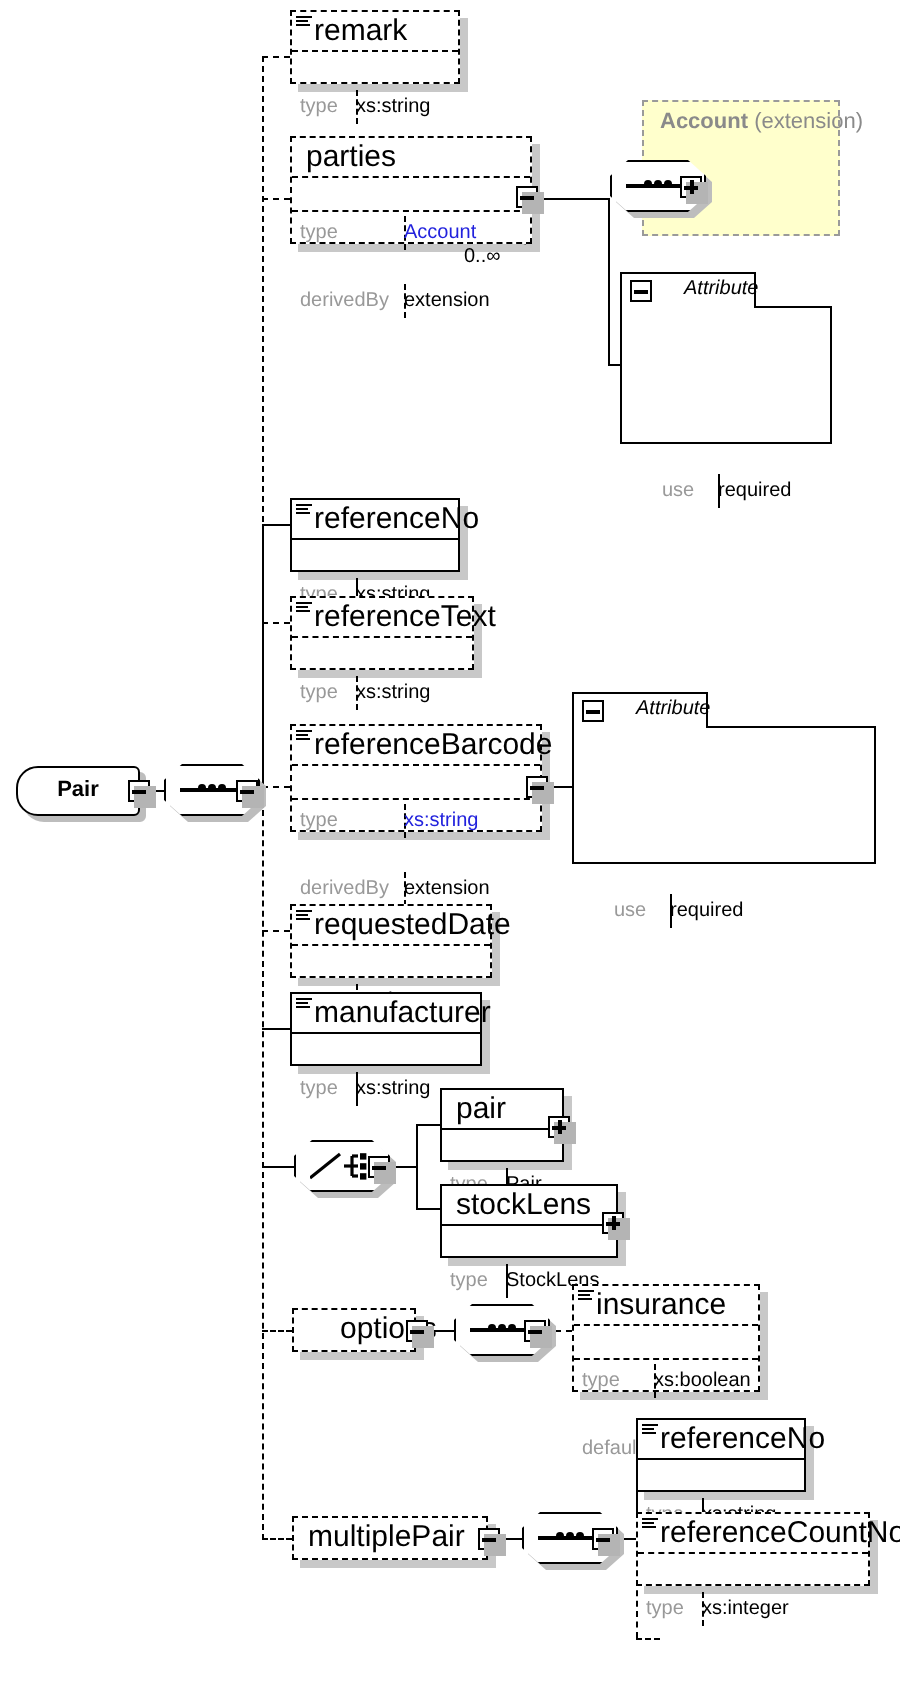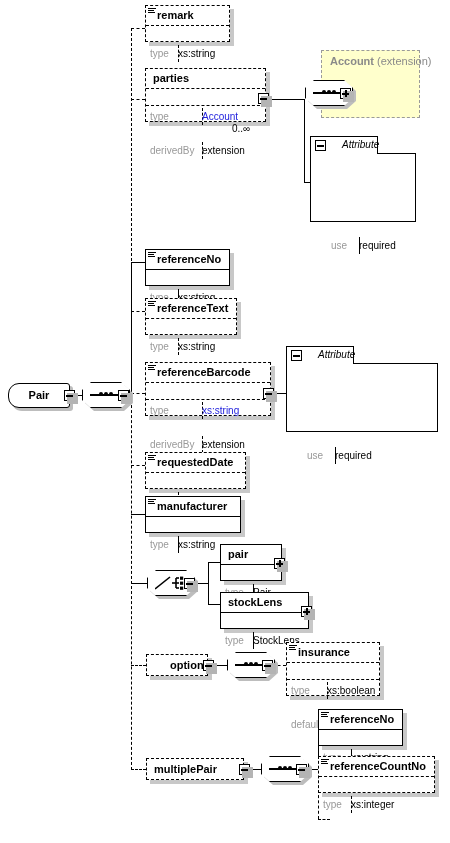--- a/index.html
+++ b/index.html
@@ -18,21 +18,21 @@
   .dln.h{height:0;border-top:1px dashed #000;}
   .dln.v{width:0;border-left:1px dashed #000;}
 
   
   .ebox{position:absolute;box-sizing:border-box;background:#fff;}
   .ebox .shadow{position:absolute;left:4px;top:4px;right:-4px;bottom:-4px;background:#c8c8c8;z-index:0;}
   .ebox .frame{position:relative;z-index:1;box-sizing:border-box;background:#fff;width:100%;height:100%;
                 border:1px solid #000;}
   .ebox.opt .frame{border:1px dashed #000;}
   .ebox .hdr{position:relative;box-sizing:border-box;height:19px;line-height:19px;
-             font-size:11px;font-weight:bold;color:#000;padding-left:11px;white-space:nowrap;}
+             font-size:15px;font-weight:normal;color:#000;padding-left:11px;white-space:nowrap;}
   .ebox .hdr.nopad{padding-left:7px;}
   .ebox .rowline{position:absolute;left:0;right:0;height:0;border-top:1px solid #000;}
   .ebox.opt .rowline{border-top:1px dashed #000;}
   .ebox .row{position:relative;box-sizing:border-box;height:17px;line-height:17px;font-size:10px;
              white-space:nowrap;}
   .ebox .row .k{position:absolute;left:0;top:0;height:17px;line-height:17px;color:#999;padding-left:4px;}
   .ebox .row .v{position:absolute;top:0;height:17px;line-height:17px;color:#000;padding-left:0;}
   .ebox .row .v.lnk{color:#2222dd;}
   .ebox .vsep{position:absolute;top:0;bottom:0;width:0;border-left:1px solid #000;}
   .ebox.opt .vsep{border-left:1px dashed #000;}

